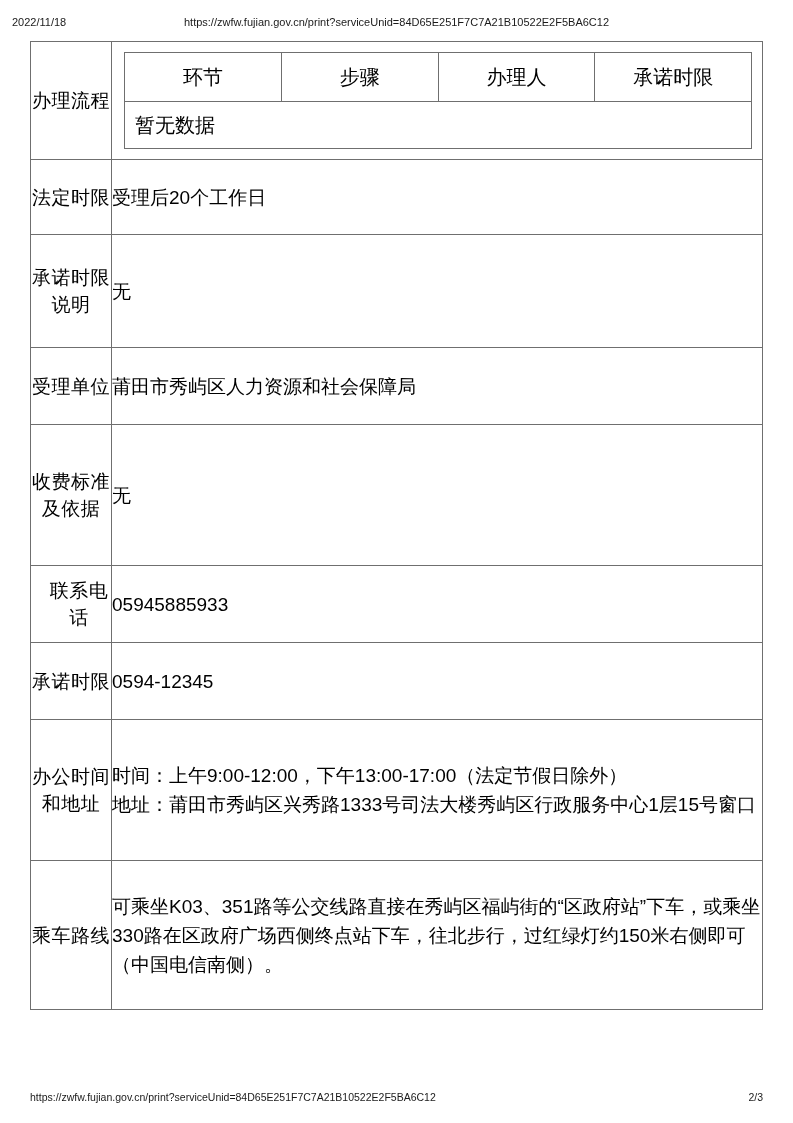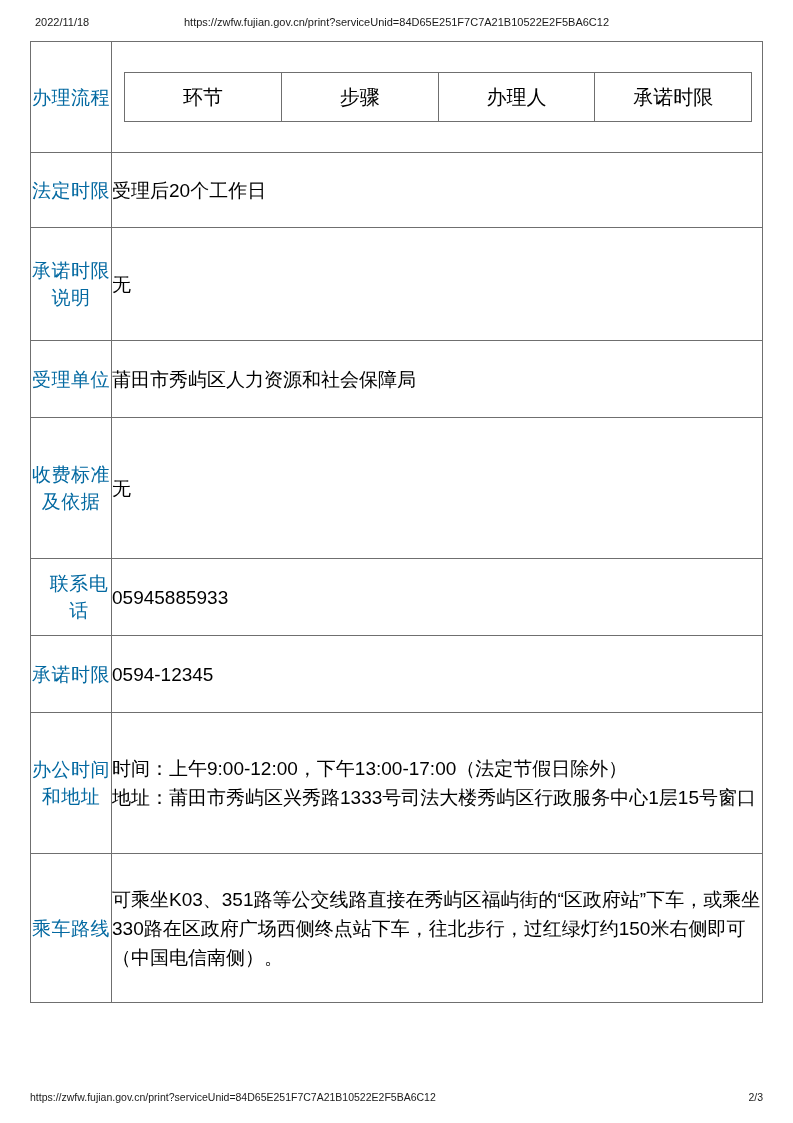--- a/index.html
+++ b/index.html
@@ -26,21 +26,21 @@
     top: 14px;
     left: 0;
     right: 0;
     height: 16px;
     font-size: 11px;
     color: #1a1a1a;
     line-height: 16px;
   }
   .print-header .date {
     position: absolute;
-    left: 35px;
+    left: 12px;
     top: 0;
   }
   .print-header .url {
     position: absolute;
     left: 0;
     right: 0;
     text-align: center;
     top: 0;
   }
   .print-footer {
@@ -76,21 +76,21 @@
     border: 1px solid #6f6f6f;
     vertical-align: middle;
     padding: 0;
   }
   td.label {
     width: 80px;
     text-align: center;
     font-size: 19px;
     line-height: 27px;
     padding: 6px 4px;
-    color: #0369a1;
+    color: #000000;
   }
   td.label .lbl {
     display: block;
     word-break: break-all;
     letter-spacing: 0.5px;
   }
   td.value {
     font-size: 19px;
     line-height: 29px;
     padding: 8px 10px 8px 12px;
@@ -154,20 +154,23 @@
         <td>
           <div class="flow-wrap">
             <table class="flow">
               <tbody>
                 <tr>
                   <td>环节</td>
                   <td>步骤</td>
                   <td>办理人</td>
                   <td>承诺时限</td>
                 </tr>
+                <tr>
+                  <td class="empty" colspan="4">暂无数据</td>
+                </tr>
               </tbody>
             </table>
           </div>
         </td>
       </tr>
 
       <tr class="row-time">
         <td class="label">
           <span class="lbl">法定时限</span>
         </td>

